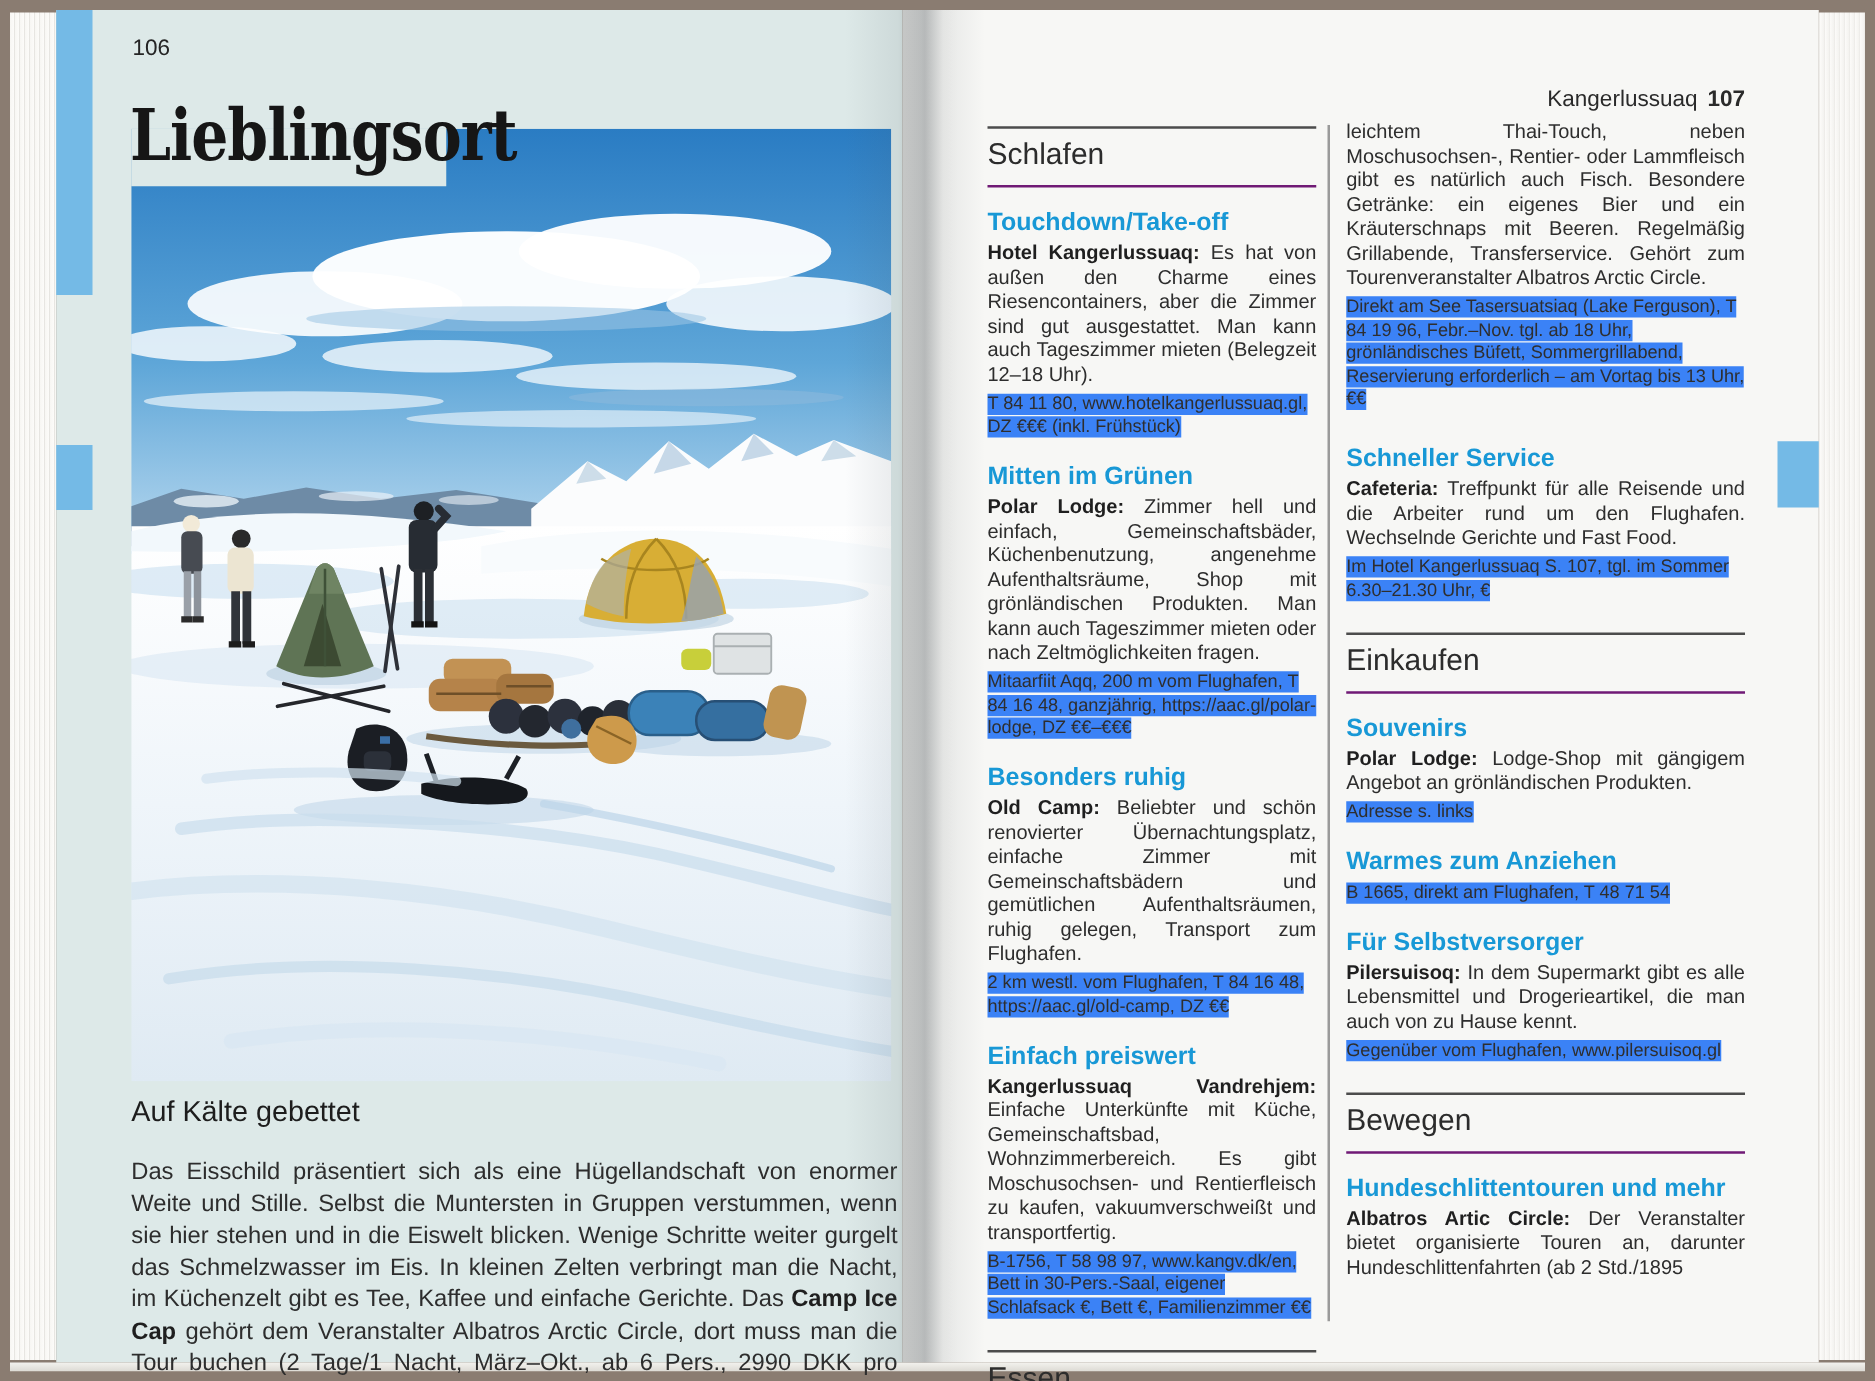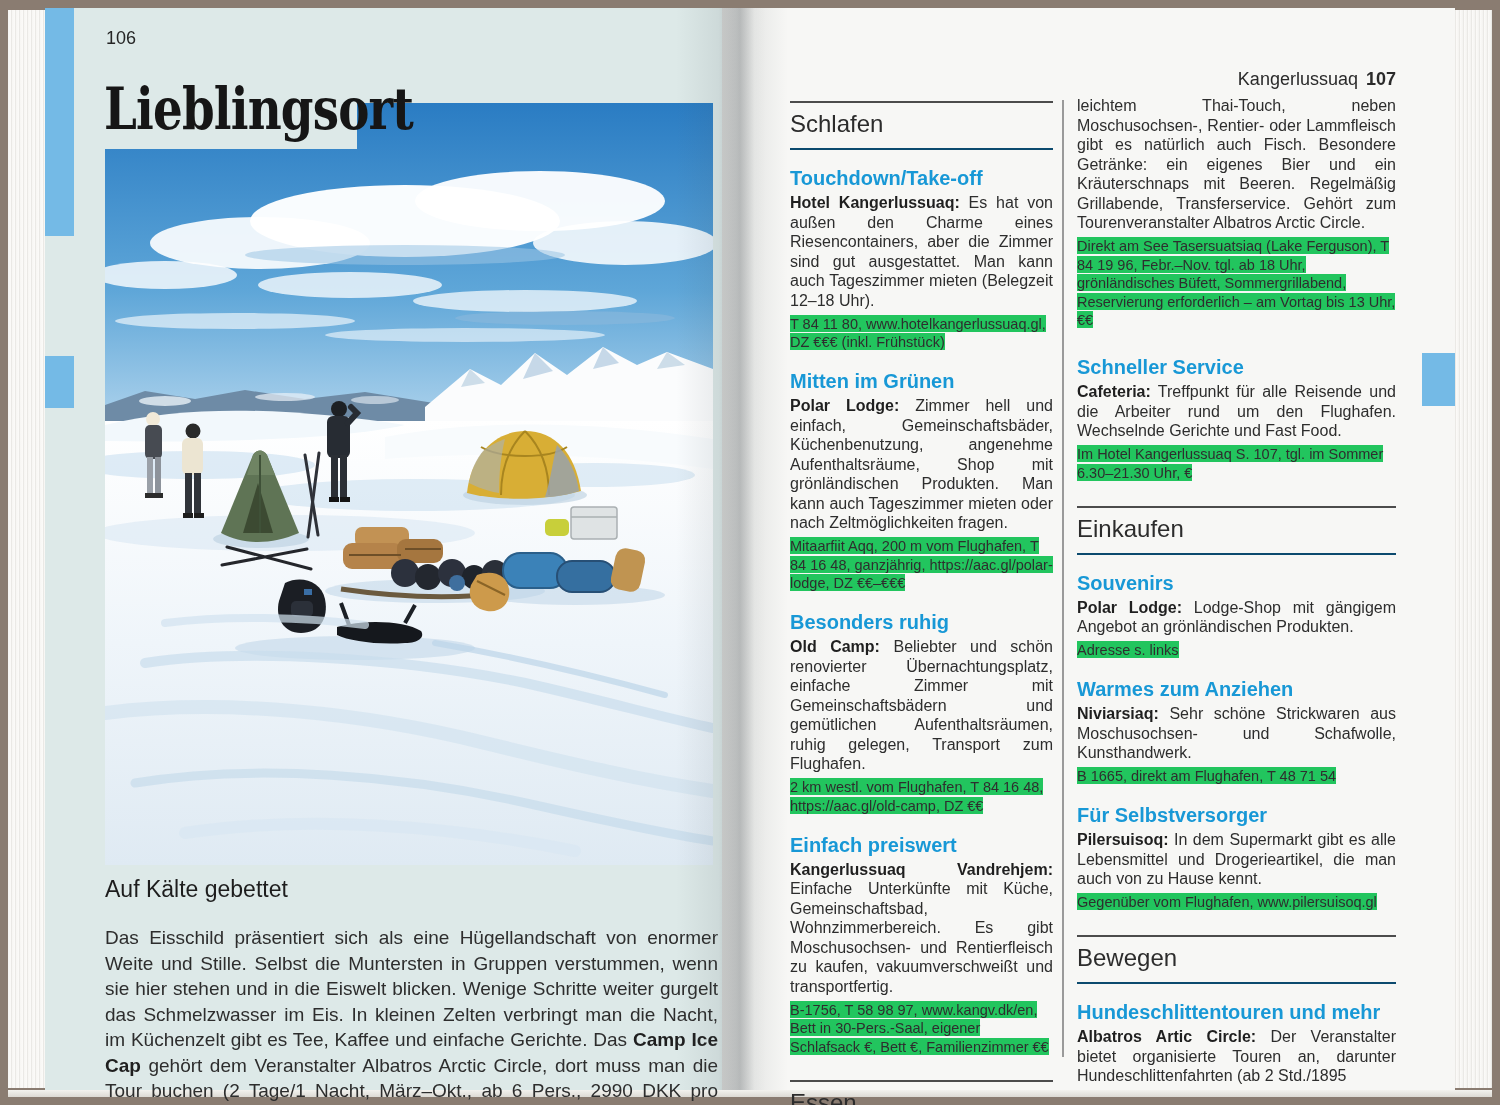--- a/index.html
+++ b/index.html
@@ -57,30 +57,30 @@
   .story b{color:#1f1f1f;}
   
   .header-right{position:absolute;left:1000px;top:28px;width:396px;text-align:right;font-size:18px;color:#2a2a2a;margin-top:41px;}
   .header-right b{font-weight:700;margin-left:8px;}
   .col{position:absolute;}
   .col1{left:790px;top:101px;width:263px;}
   .col2{left:1077px;top:96px;width:319px;}
   .col-divider{position:absolute;left:1062px;top:100px;width:1.5px;height:957px;background:#9a9a9a;}
   .sec-head{
     font-size:24px;line-height:1;color:#2c2c2c;
-    border-top:2px solid #4c4c4c;border-bottom:2px solid #0c4a6e;
+    border-top:2px solid #4c4c4c;border-bottom:2px solid #701a75;
     padding:9px 0 12px;margin:24px 0 16px;
   }
   .sec-head:first-child{margin-top:0;}
   .entry{margin-bottom:18px;}
   .tagline{color:#1898d6;font-weight:700;font-size:20px;margin:0 0 3px;line-height:1.2;}
   .body{font-size:16px;line-height:19.5px;color:#2d2d2d;text-align:justify;margin:0;hyphens:auto;}
   .body b{color:#1f1f1f;}
   .info{font-size:14.5px;line-height:18.5px;color:#2e2e2e;margin:4px 0 0;}
-  .hl{background:#22c55e;padding:.5px 0;}
+  .hl{background:#3b82f6;padding:.5px 0;}
 </style>
 </head>
 <body>
 
 <div class="edges-left"></div>
 <div class="edges-right"></div>
 <div class="page-left"></div>
 <div class="page-right"></div>
 <div class="bottom-edge"></div>
 
@@ -284,21 +284,20 @@
   <div class="sec-head">Einkaufen</div>
 
   <div class="entry">
     <p class="tagline">Souvenirs</p>
     <p class="body"><b>Polar Lodge:</b> <span>Lodge-Shop mit gängigem Angebot an grönländischen Produkten.</span></p>
     <p class="info"><span class="hl">Adresse s. links</span></p>
   </div>
 
   <div class="entry">
     <p class="tagline">Warmes zum Anziehen</p>
-    <p class="body"><b>Niviarsiaq:</b> <span>Sehr schöne Strickwaren aus Moschusochsen- und Schafwolle, Kunsthandwerk.</span></p>
     <p class="info"><span class="hl">B 1665, direkt am Flughafen, T 48 71 54</span></p>
   </div>
 
   <div class="entry">
     <p class="tagline">Für Selbstversorger</p>
     <p class="body"><b>Pilersuisoq:</b> <span>In dem Supermarkt gibt es alle Lebensmittel und Drogerieartikel, die man auch von zu Hause kennt.</span></p>
     <p class="info"><span class="hl">Gegenüber vom Flughafen, www.pilersuisoq.gl</span></p>
   </div>
 
   <div class="sec-head">Bewegen</div>

